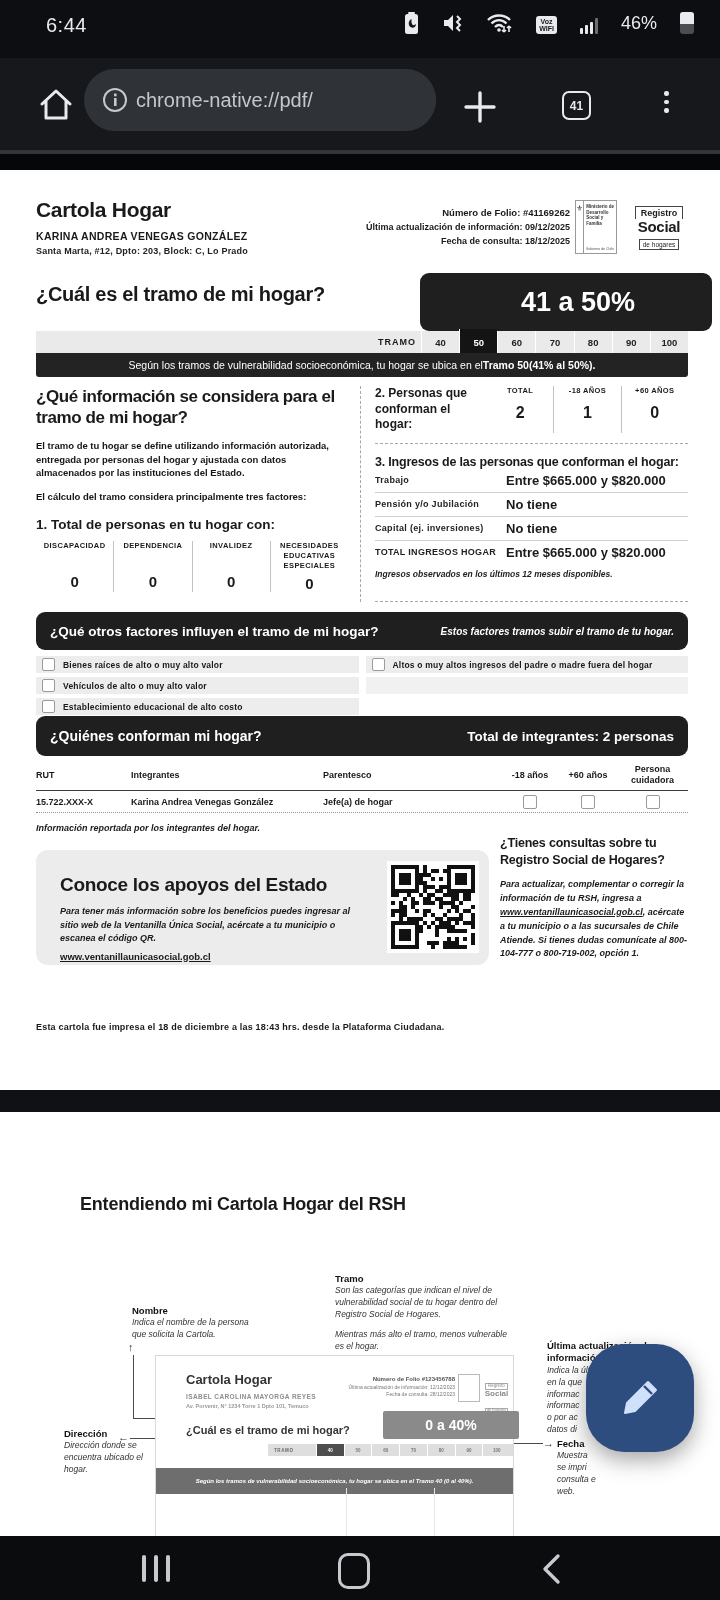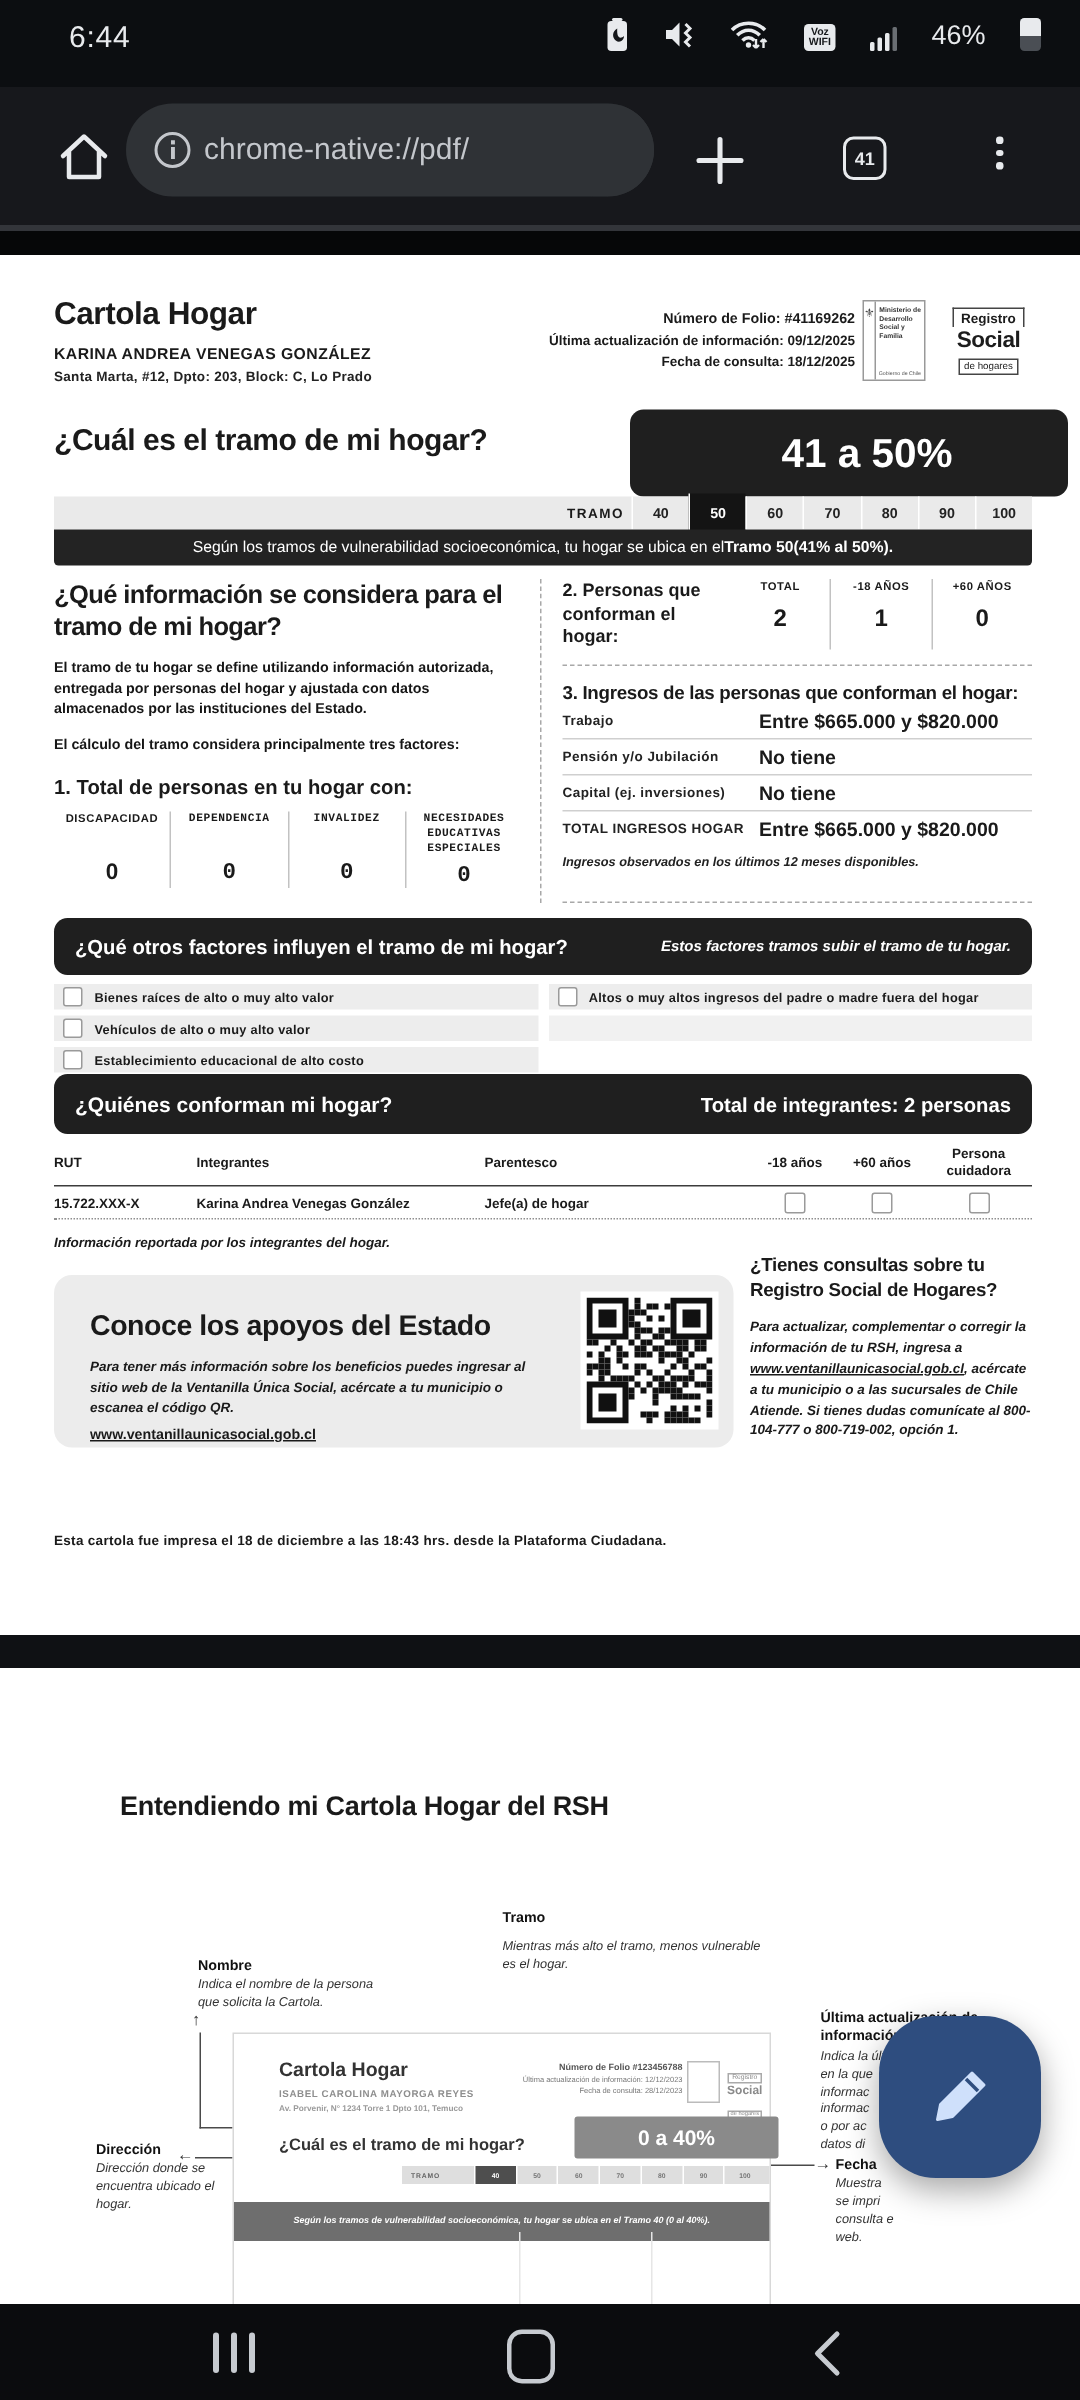--- a/index.html
+++ b/index.html
@@ -63,21 +63,21 @@
 
   
   .cols{left:36px;top:216px;width:652px;height:216px;display:flex;}
   .colL{width:312px;padding-right:12px;}
   .colR{flex:1;border-left:1px dashed #a8a8a8;padding-left:14px;display:flex;flex-direction:column;}
   .colL h2{margin:0;font-size:17px;line-height:1.26;letter-spacing:-.4px;}
   .colL p{margin:10px 0 0 0;font-size:9.5px;font-weight:bold;line-height:1.45;color:#161616;}
   .f1title{margin-top:13px;font-size:13.5px;font-weight:bold;}
   .stats4{display:flex;margin-top:9px;}
   .stats4 .cell{flex:1;text-align:center;padding:0 3px;}
-  .stats4 .cell+.cell{border-left:1px solid #c2c2c2;font-family:Liberation Mono, monospace;}
+  .stats4 .cell+.cell{border-left:1px solid #c2c2c2;}
   .statlbl{font-size:7.5px;font-weight:bold;letter-spacing:.4px;line-height:1.35;min-height:28px;}
   .statval{font-size:15px;font-weight:bold;margin-top:4px;}
   .blk2{display:flex;padding-bottom:10px;border-bottom:1px dashed #a8a8a8;}
   .blk2 .t{width:112px;font-size:12px;font-weight:bold;line-height:1.3;}
   .blk2 .stats3{flex:1;display:flex;}
   .blk2 .cell{flex:1;text-align:center;}
   .blk2 .cell+.cell{border-left:1px solid #c2c2c2;}
   .blk2 .statlbl{min-height:12px;}
   .blk2 .statval{font-size:16px;margin-top:6px;}
   .f3title{margin-top:11px;font-size:12.5px;font-weight:bold;letter-spacing:-.2px;}
@@ -582,20 +582,21 @@
   <div class="abs p1-footer">Esta cartola fue impresa el 18 de diciembre a las 18:43 hrs. desde la Plataforma Ciudadana.</div>
 </div>
 
 <div class="pagegap"></div>
 
 <div class="page2">
   <div class="abs p2-h">Entendiendo mi Cartola Hogar del RSH</div>
 
   <div class="abs dlabel lbl-tramo">
     <div class="t">Tramo</div>
+    <div class="d">Son las categorías que indican el nivel de vulnerabilidad social de tu hogar dentro del Registro Social de Hogares.</div>
     <div class="d" style="margin-top:8px">Mientras más alto el tramo, menos vulnerable es el hogar.</div>
   </div>
   <div class="abs dlabel lbl-nombre">
     <div class="t">Nombre</div>
     <div class="d">Indica el nombre de la persona que solicita la Cartola.</div>
   </div>
   <div class="abs dlabel lbl-ultima">
     <div class="t" style="line-height:1.25">Última actualización de información</div>
     <div class="d">
         <div>Indica la últi</div>

